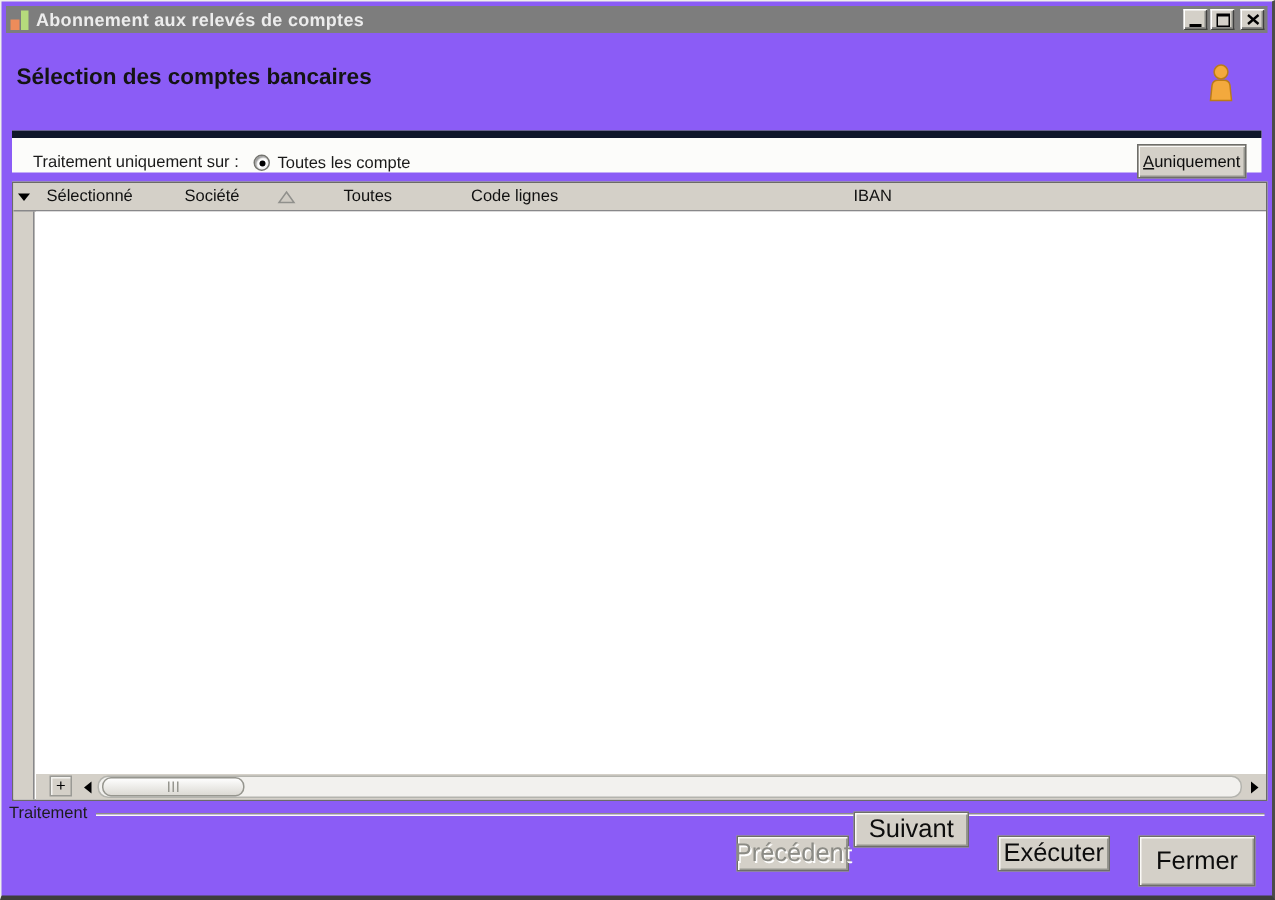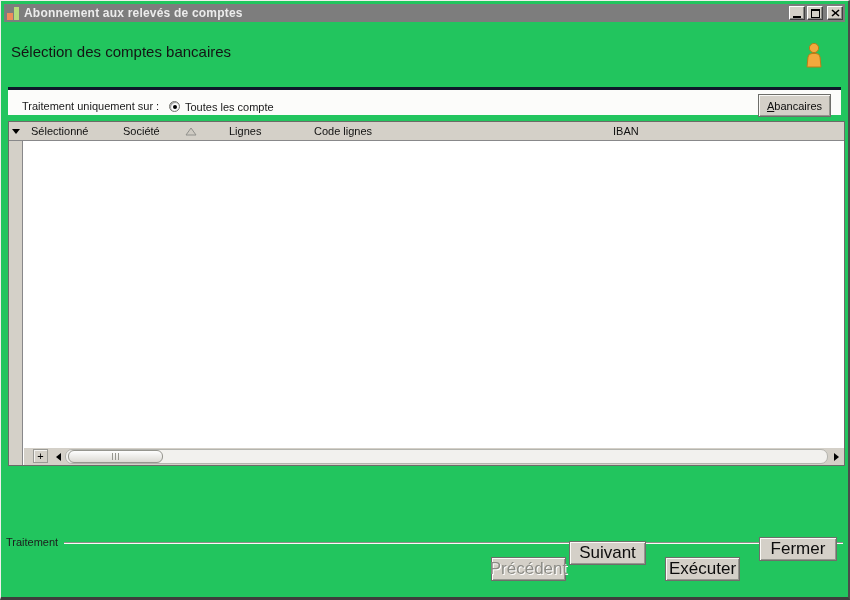--- a/index.html
+++ b/index.html
@@ -1,19 +1,19 @@
 <!DOCTYPE html>
 <html><head>
 <meta charset="utf-8">
 <style>
   html,body { margin:0; padding:0; background:#9a9a9a; }
   * { box-sizing:border-box; font-family:"Liberation Sans", sans-serif; }
 
   .window {
-    position:relative; width:850px; height:600px; background:#22c55e;
+    position:relative; width:850px; height:600px; background:#8b5cf6;
     border-top:1px solid #f0f0ec; border-left:1px solid #f0f0ec;
     border-right:2px solid #4c4c4a; border-bottom:3px solid #3e3e3c;
     overflow:hidden;
   }
 
   
   .titlebar {
     position:absolute; left:3px; right:3px; top:3px; height:18px;
     background:#7d7d7d; display:flex; align-items:center; padding:0 2px;
   }
@@ -26,27 +26,27 @@
     width:16px; height:14px; background:#d4d0c8; position:relative;
     border:1px solid; border-color:#ffffff #404040 #404040 #ffffff;
     box-shadow:inset -1px -1px 0 #8a8a86; cursor:default;
     display:flex; align-items:center; justify-content:center;
   }
   .winbtn.close { margin-left:2px; }
   .g-min { width:8px; height:2px; background:#000; margin-top:7px; }
   .g-max { width:9px; height:9px; border:1px solid #000; border-top-width:2px; }
 
   
-  .page-title { position:absolute; left:10px; top:42px; font-size:15px; font-weight:normal; color:#141414; }
+  .page-title { position:absolute; left:10px; top:42px; font-size:15px; font-weight:bold; color:#141414; }
   .person-icon { position:absolute; right:23px; top:41px; width:22px; height:27px; }
 
   
   .toolbar {
     position:absolute; left:7px; right:7px; top:86px; height:28px;
-    background:#fcfcfa; border-top:3px solid #0f172a;
+    background:#fcfcfa; border-top:5px solid #0f172a;
   }
   .toolbar-label { position:absolute; left:14px; top:0; line-height:33px; font-size:11px; color:#1a1a1a; }
   .radio-group { position:absolute; top:0; height:33px; display:flex; align-items:center; gap:5px; cursor:default; }
   .radio-circle {
     width:11px; height:11px; border-radius:50%; background:#fff;
     border:1px solid #74746f;
     box-shadow:inset 1px 1px 1px rgba(0,0,0,.4), inset -1px -1px 0 #f2f2f2;
     position:relative; flex:0 0 auto;
   }
   .radio-circle.on::after {
@@ -60,21 +60,21 @@
     box-shadow:inset 1px 1px 0 #faf9f6, inset -1px -1px 0 #96968f;
     font-size:17px; color:#0d0d0d; text-align:center; cursor:default;
     display:flex; align-items:center; justify-content:center; white-space:nowrap;
   }
   .btn-refresh { position:absolute; right:10px; top:4px; width:73px; height:23px; font-size:11px; }
   .btn-refresh .key { text-decoration:underline; }
   .push-btn.off { color:#8b8b85; text-shadow:1px 1px 0 #ffffff; }
 
   
   .grid {
-    position:absolute; left:7px; top:120px; width:837px; height:345px;
+    position:absolute; left:7px; top:120px; width:837px; height:413px;
     background:#ffffff; border:1px solid #6b6b68;
   }
   .gutter { position:absolute; left:0; top:0; bottom:0; width:14px; background:#d4d0c8; border-right:1px solid #88888a; }
   .grid-header { position:absolute; left:0; right:0; top:0; height:19px; background:#d4d0c8; border-bottom:1px solid #88888a; }
   .dd-cell { position:absolute; left:0; top:0; width:14px; height:18px; display:flex; align-items:center; justify-content:center; }
   .dd-arrow { width:0; height:0; border-left:4px solid transparent; border-right:4px solid transparent; border-top:5px solid #000; }
   .colhead { position:absolute; top:0; line-height:18px; font-size:11px; color:#111; white-space:nowrap; cursor:default; }
   .sort-tri { position:absolute; left:175px; top:4px; }
   .grid-body { position:absolute; left:15px; right:0; top:19px; bottom:17px; background:#fff; }
 
@@ -102,21 +102,21 @@
   .sb-right { position:absolute; right:2px; top:2px; width:12px; height:13px; display:flex; align-items:center; justify-content:center; cursor:default; }
 
   
   .status-label { position:absolute; left:5px; top:535px; font-size:11px; color:#1c1c1c; }
   .status-line { position:absolute; left:63px; right:5px; top:541px; height:2px; border-top:1px solid #8e8e88; border-bottom:1px solid #fbfaf7; }
 
   
   .btn-prev { position:absolute; left:490px; top:556px; width:75px; height:24px; }
   .btn-next { position:absolute; left:568px; top:540px; width:77px; height:24px; }
   .btn-exec { position:absolute; left:664px; top:556px; width:75px; height:24px; }
-  .btn-close{ position:absolute; left:758px; top:536px; width:78px; height:24px; }
+  .btn-close{ position:absolute; left:758px; top:556px; width:78px; height:34px; }
 </style>
 </head>
 <body>
 
 <div class="window">
 
   <div class="titlebar">
     <div class="app-icon">
       <div class="bar-orange"></div>
         <div class="bar-green"></div>
@@ -146,39 +146,39 @@
 
   <div class="toolbar">
     <span class="toolbar-label">Traitement uniquement sur :</span>
 
     <div class="radio-group" style="left:161px">
       <div class="radio-circle on"></div>
       <span class="radio-label">Toutes les compte</span>
     </div>
 
     <div class="push-btn btn-refresh">
-      <span><span class="key">A</span><span>bancaires</span></span>
+      <span><span class="key">A</span><span>uniquement</span></span>
     </div>
   </div>
 
   <div class="grid">
     <div class="gutter"></div>
 
     <div class="grid-header">
       <div class="dd-cell">
         <div class="dd-arrow"></div>
       </div>
       <span class="colhead" style="left:22px">Sélectionné</span>
       <span class="colhead" style="left:114px">Société</span>
       <svg class="sort-tri" width="14" height="11" viewBox="0 0 14 11">
         <polygon points="7,2 12,9 2,9" fill="#cfcbc3" stroke="#90908c" stroke-width="1"></polygon>
       </svg>
-      <span class="colhead" style="left:220px">Lignes</span>
+      <span class="colhead" style="left:220px">Toutes</span>
       <span class="colhead" style="left:305px">Code lignes</span>
-      <span class="colhead" style="left:604px">IBAN</span>
+      <span class="colhead" style="left:560px">IBAN</span>
     </div>
 
     <div class="grid-body"></div>
 
     <div class="sb">
       <div class="sb-add">+</div>
       <div class="sb-left">
         <div class="tri-left"></div>
       </div>
       <div class="sb-track">

